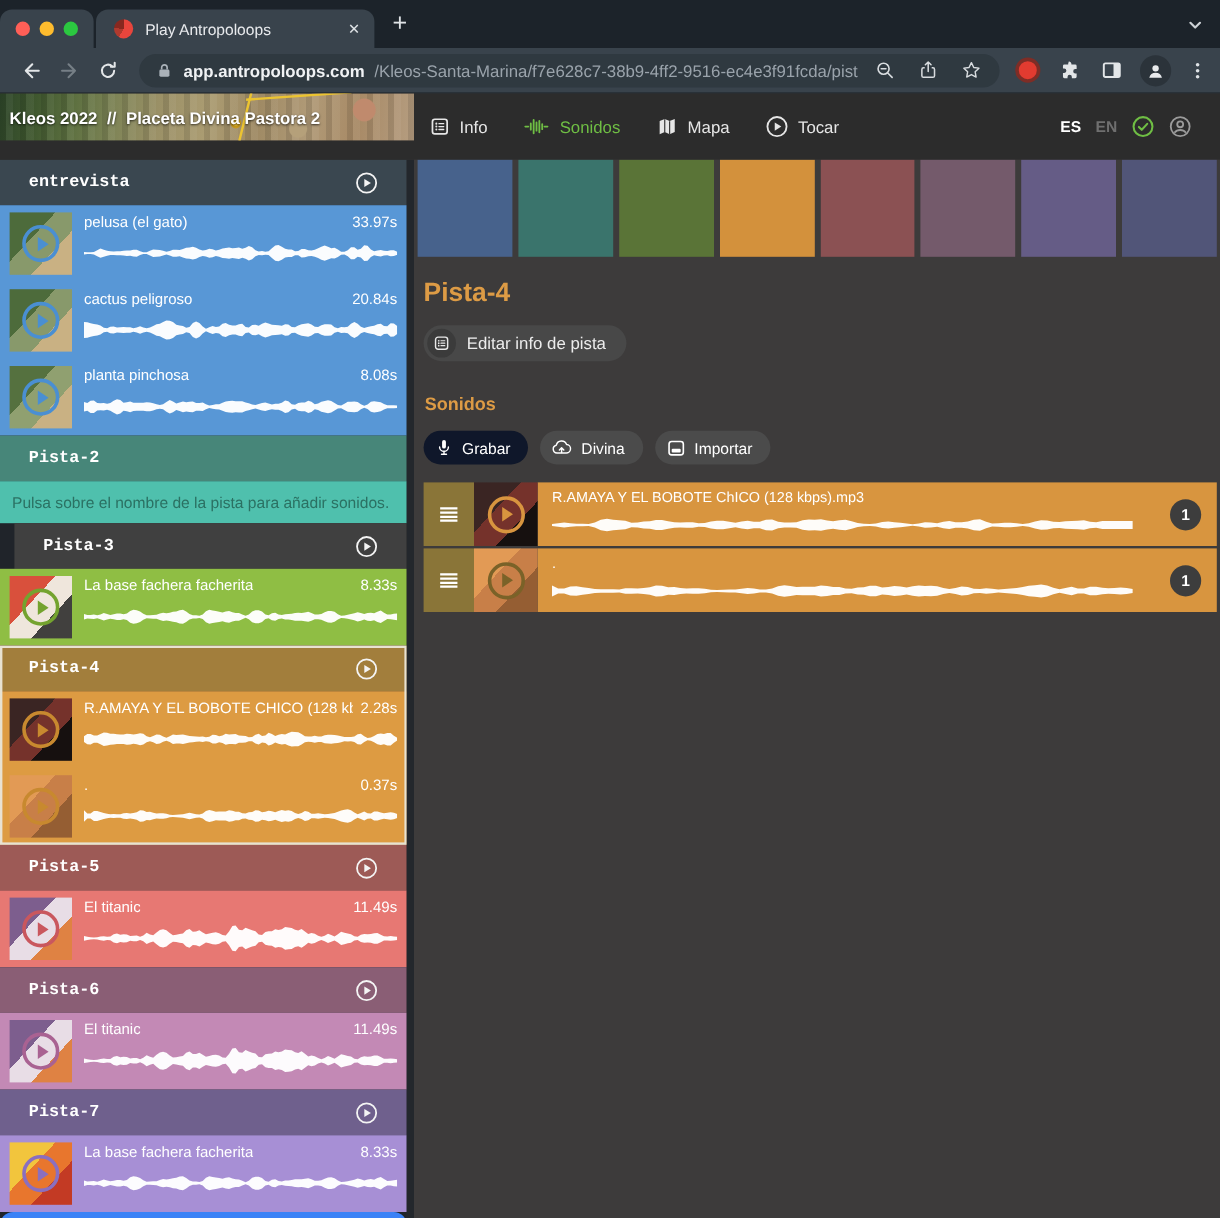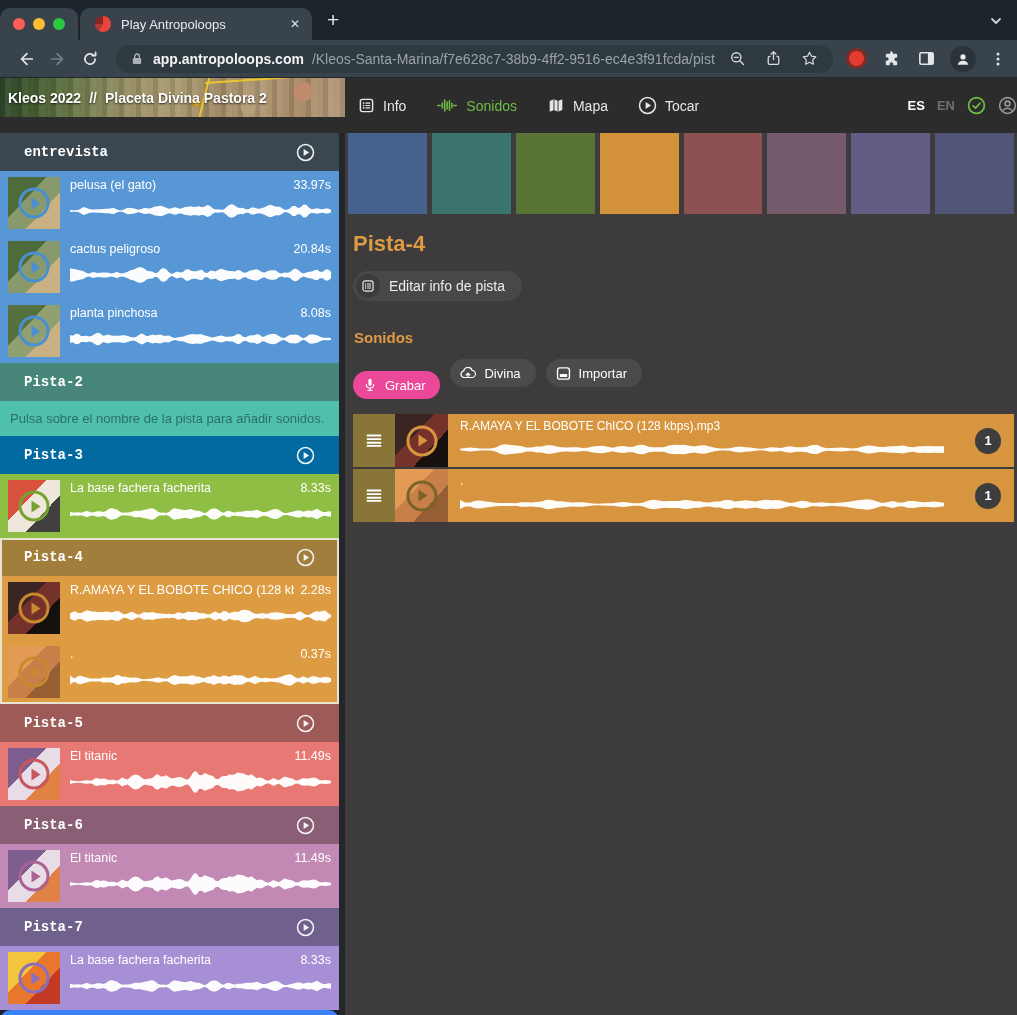--- a/index.html
+++ b/index.html
@@ -51,21 +51,21 @@
       linear-gradient(97deg,#2e4629 0%,#40582f 9%,#5d7040 18%,#7c8355 27%,#9a9066 38%,#ab9c72 50%,#9f8a64 62%,#b09a77 74%,#a88a66 86%,#b59d80 100%);}
   .geo-line1{position:absolute;left:204px;top:-6px;width:2px;height:46px;background:#ecc431;transform:rotate(14deg);}
   .geo-line2{position:absolute;left:205px;top:1px;width:88px;height:2px;background:#ecc431;transform:rotate(-4deg);}
   .geo-pin{position:absolute;left:192px;top:20px;width:9px;height:9px;border-radius:50%;
     background:#f2c233;border:2px solid #c99a1d;box-sizing:border-box;}
   .crumb{position:absolute;left:0;top:0;height:39px;display:flex;align-items:center;gap:8px;padding-left:8px;
     color:#fff;font-size:14px;font-weight:700;text-shadow:0 1px 2px rgba(0,0,0,.75);white-space:nowrap;}
   .nav{display:flex;align-items:center;gap:30px;}
   .nav-item{display:flex;align-items:center;gap:8px;color:#e6e6e6;font-size:14px;}
   .nav-item .nico{display:flex;}
-  .header-right{margin-left:auto;display:flex;align-items:center;gap:12px;padding-right:0;}
+  .header-right{margin-left:auto;display:flex;align-items:center;gap:12px;padding-right:24px;}
   .lang{font-size:13px;font-weight:700;color:#6f6f6f;}
   .lang.on{color:#fff;}
   .hico{display:flex;}
 
   
   .app-body{display:flex;height:898px;}
   .sidebar{width:339px;flex:0 0 339px;background:#20242A;overflow:hidden;}
   .scrollstrip{width:6px;flex:0 0 6px;background:#23272C;}
   .main{flex:1;min-width:0;padding:0 3px;box-sizing:border-box;}
 
@@ -351,21 +351,21 @@
         </div>
         <div class="track" data-interactable="false">
           <div class="t-header" data-interactable="true" style="background: rgb(71, 134, 121);">
             <span class="t-name" data-interactable="false">Pista-2</span>
           </div>
           <div class="t-body" data-interactable="false" style="background: rgb(79, 192, 173);">
             <div class="hint" data-interactable="false">Pulsa sobre el nombre de la pista para añadir sonidos.</div>
           </div>
         </div>
         <div class="track" data-interactable="false">
-          <div class="t-header" data-interactable="true" style="background: #0369a1;">
+          <div class="t-header" data-interactable="true" style="background: #404040; margin-left: 12px;">
             <span class="t-name" data-interactable="false">Pista-3</span>
             <span class="t-play" data-interactable="true">
               <svg width="19" height="19" viewBox="0 0 20 20">
                 <circle cx="10" cy="10" r="8.4" fill="none" stroke="currentColor" stroke-width="1.6"></circle>
                 <path d="M8 6.4L13.8 10 8 13.6z" fill="currentColor"></path>
               </svg>
             </span>
           </div>
           <div class="t-body" data-interactable="false" style="background: rgb(143, 190, 68);">
             <div class="sample" data-interactable="true">
@@ -584,21 +584,21 @@
                 <circle cx="6.6" cy="10" r="1" fill="currentColor"></circle>
                 <circle cx="6.6" cy="12.9" r="1" fill="currentColor"></circle>
                 <path d="M9.2 7.1h4.6M9.2 10h4.6M9.2 12.9h4.6" stroke="currentColor" stroke-width="1.4" stroke-linecap="round"></path>
               </svg>
           </span>
           <span data-interactable="false">Editar info de pista</span>
         </button>
       </div>
       <div class="m-sec" data-interactable="false">Sonidos</div>
       <div class="actions" id="actions" data-interactable="false">
-          <button class="act primary" data-interactable="true" style="background: #ec4899; margin-top: 12px;">
+          <button class="act primary" data-interactable="true" style="background: #0f172a;">
             <span class="aico" data-interactable="false">
               <svg width="16" height="16" viewBox="0 0 20 20">
                 <rect x="8" y="2.2" width="4" height="8.8" rx="2" fill="currentColor"></rect>
                 <path d="M5.4 9.3a4.6 4.6 0 0 0 9.2 0" fill="none" stroke="currentColor" stroke-width="1.5" stroke-linecap="round"></path>
                 <path d="M10 14.2v2.4M7.4 16.9h5.2" stroke="currentColor" stroke-width="1.5" stroke-linecap="round"></path>
               </svg>
             </span>
             <span data-interactable="false">Grabar</span>
           </button>
           <button class="act" data-interactable="true">

